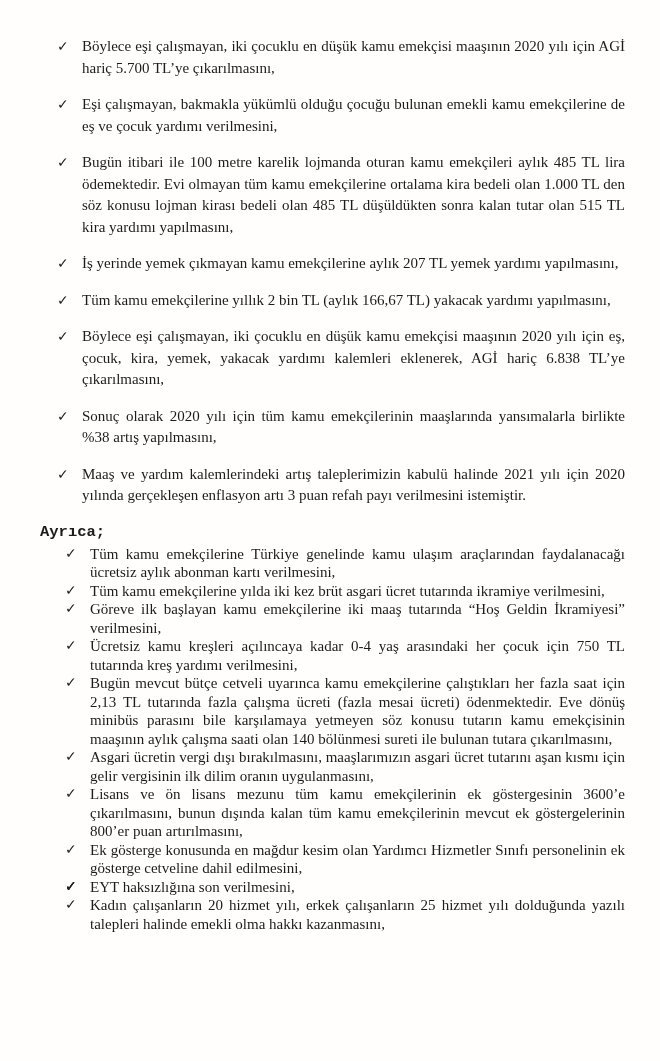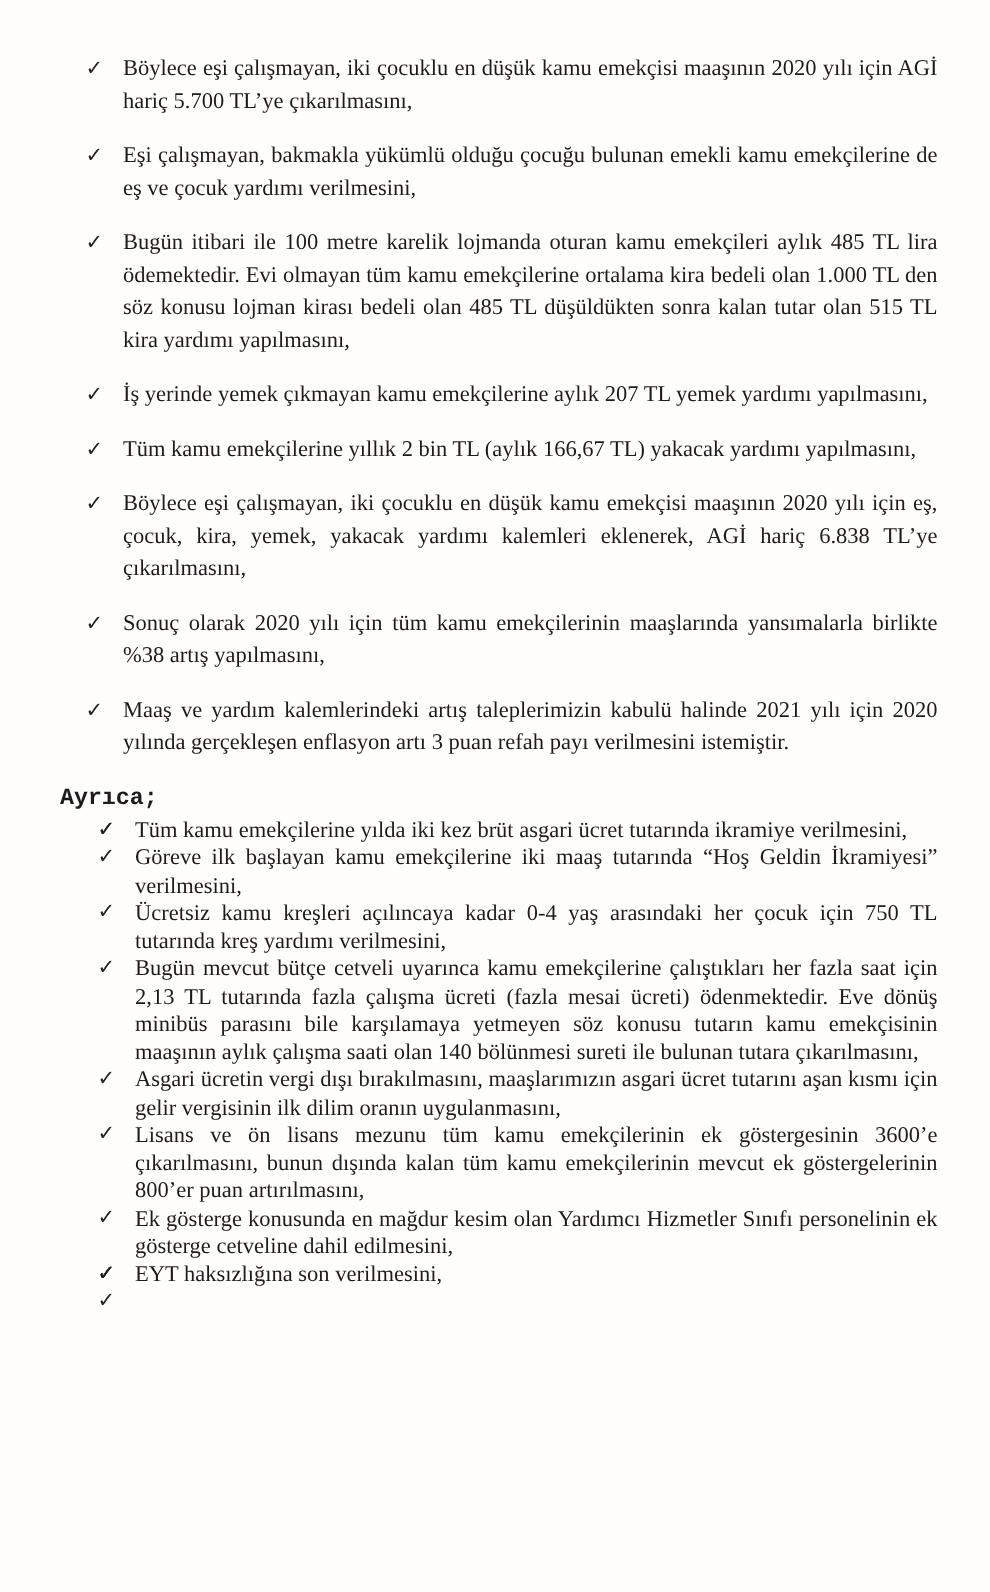--- a/index.html
+++ b/index.html
@@ -95,20 +95,21 @@
       <span class="check">✓</span>
       <span>Maaş ve yardım kalemlerindeki artış taleplerimizin kabulü halinde 2021 yılı için 2020 yılında gerçekleşen enflasyon artı 3 puan refah payı verilmesini istemiştir.</span>
     </div>
   </div>
 
   <div class="section-heading">Ayrıca;</div>
 
   <div class="list list-secondary">
     <div class="item">
       <span class="check">✓</span>
+      <span>Tüm kamu emekçilerine Türkiye genelinde kamu ulaşım araçlarından faydalanacağı ücretsiz aylık abonman kartı verilmesini,</span>
     </div>
     <div class="item">
       <span class="check">✓</span>
       <span>Tüm kamu emekçilerine yılda iki kez brüt asgari ücret tutarında ikramiye verilmesini,</span>
     </div>
     <div class="item">
       <span class="check">✓</span>
       <span>Göreve ilk başlayan kamu emekçilerine iki maaş tutarında “Hoş Geldin İkramiyesi” verilmesini,</span>
     </div>
     <div class="item">
@@ -139,16 +140,17 @@
     </div>
     <div class="item">
       <span class="check">✓</span>
     </div>
     <div class="item">
       <span class="check">✓</span>
       <span>EYT haksızlığına son verilmesini,</span>
     </div>
     <div class="item">
       <span class="check">✓</span>
+      <span>Kadın çalışanların 20 hizmet yılı, erkek çalışanların 25 hizmet yılı dolduğunda yazılı talepleri halinde emekli olma hakkı kazanmasını,</span>
     </div>
   </div>
 
 </div>
 
 </body></html>

